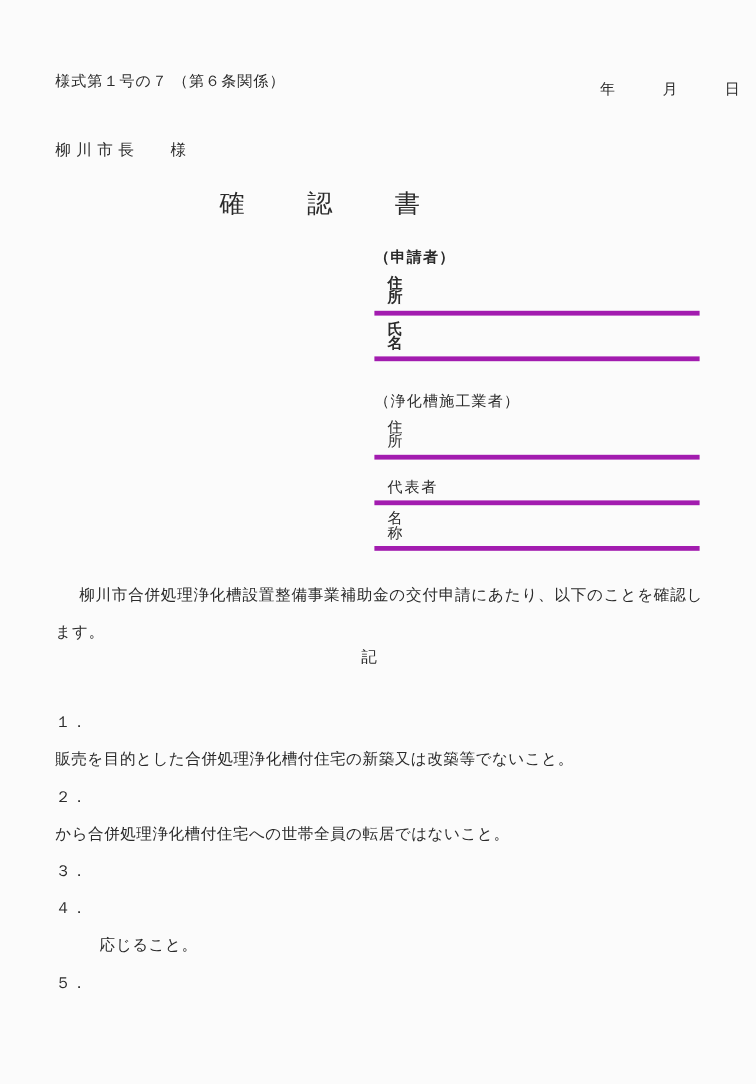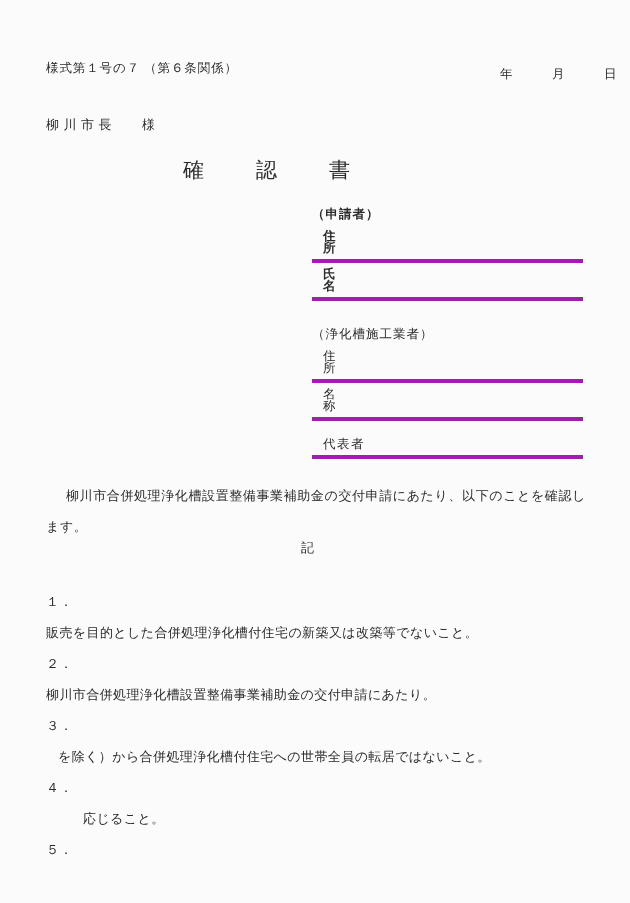--- a/index.html
+++ b/index.html
@@ -203,54 +203,53 @@
 
   <div class="sig-block contractor">
     <div class="sig-heading">（浄化槽施工業者）</div>
 
     <div class="sig-row">
       <span class="sig-label spread">住　所</span>
       <span class="sig-value"></span>
     </div>
 
     <div class="sig-row">
+      <span class="sig-label tight">代表者</span>
+      <span class="sig-value"></span>
+    </div>
+
+    <div class="sig-row">
       <span class="sig-label spread">名　称</span>
       <span class="sig-value"></span>
     </div>
-
-    <div class="sig-row">
-      <span class="sig-label tight">代表者</span>
-      <span class="sig-value"></span>
-    </div>
   </div>
 
   <div class="body-para">柳川市合併処理浄化槽設置整備事業補助金の交付申請にあたり、以下のことを確認します。</div>
 
   <div class="abs ki-mark">記</div>
 
   <div class="clause-list">
 
     <div class="clause">
       <span class="c-num">１．</span>
       <span class="c-body">
         <span class="c-line">販売を目的とした合併処理浄化槽付住宅の新築又は改築等でないこと。</span>
       </span>
     </div>
 
     <div class="clause">
       <span class="c-num">２．</span>
       <span class="c-body">
-        <span class="c-line">柳川市合併処理浄化槽設置整備事業補助金の交付申請にあたり。</span>
+        <span class="c-line">から合併処理浄化槽付住宅への世帯全員の転居ではないこと。</span>
       </span>
     </div>
 
     <div class="clause">
       <span class="c-num">３．</span>
       <span class="c-body">
-        <span class="c-line ind-small">を除く）から合併処理浄化槽付住宅への世帯全員の転居ではないこと。</span>
       </span>
     </div>
 
     <div class="clause">
       <span class="c-num">４．</span>
       <span class="c-body">
         <span class="c-line ind-large">応じること。</span>
       </span>
     </div>
 

